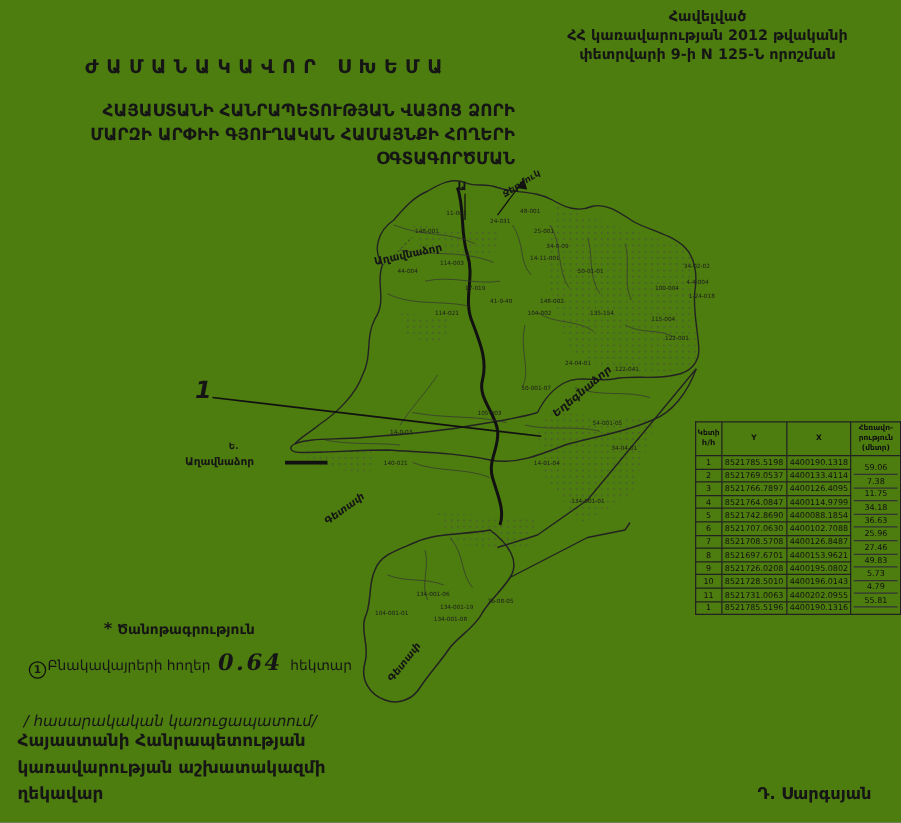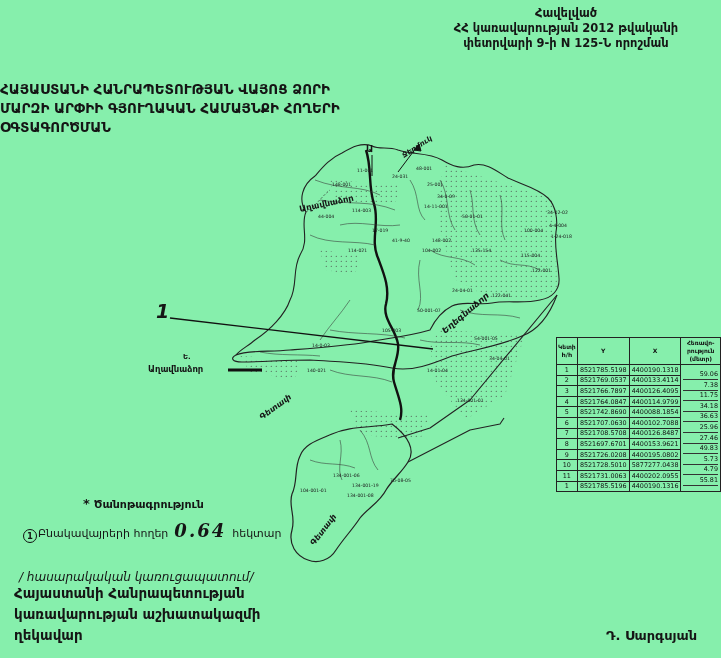--- a/index.html
+++ b/index.html
@@ -1,43 +1,43 @@
 <!DOCTYPE html>
 <html><head>
 <meta charset="utf-8">
 <style>
   html,body{margin:0;padding:0;background:#888;}
   .page{
-    position:relative; width:721px; height:658px; background:#86efac;
+    position:relative; width:721px; height:658px; background:#4d7c0f;
     font-family:"DejaVu Sans", sans-serif; color:#151515; overflow:hidden;
     margin:0 auto;
   }
   .abs{position:absolute;}
   
   .annex{left:415px; top:6px; width:302px; text-align:center;
          font-size:11.5px; font-weight:bold; line-height:15px;}
   .doc-title{left:68px; top:44px; font-size:15px; font-weight:bold;
              letter-spacing:6px;}
-  .doc-subtitle{left:0px; top:80px; width:412px; text-align:left;
+  .doc-subtitle{left:0px; top:80px; width:412px; text-align:right;
                 font-size:13.5px; font-weight:bold; line-height:19px;}
   
   svg.map{left:0; top:0; width:721px; height:658px;}
   
   .coord-table{left:556px; top:337px; border-collapse:collapse;
                font-size:6.4px; line-height:8px; color:#111;}
   .coord-table{border:1.4px solid #222;}
   .coord-table th{border:1px solid #222; font-weight:bold; font-size:6px;
                   padding:1px 1px; text-align:center; vertical-align:middle;}
   .coord-table td{border:1px solid #222; padding:0 1px; text-align:center;
                   height:9.6px; white-space:nowrap;}
   .coord-table td.dist{border-top:none; border-bottom:none; position:relative;
                        width:36px; min-width:36px;}
   .coord-table th.dist-h{width:38px;}
   .dist-val{position:absolute; left:2px; right:2px; bottom:-5px;
-            border-bottom:1px solid #333; text-align:right; line-height:9px;}
+            border-bottom:1px solid #333; text-align:center; line-height:9px;}
   
   .note-line{left:83px; top:496px; font-size:11px; font-weight:bold;}
   .note-star{font-size:13px; margin-right:4px;}
   .legend-line{left:23px; top:520px; font-size:11px;}
   .circ-num{display:inline-block; width:12px; height:12px; line-height:12px;
             border:1.2px solid #111; border-radius:50%; text-align:center;
             font-size:8.5px; font-weight:bold; margin-right:1px;
             vertical-align:-2px;}
   .handwritten{font-family:"DejaVu Serif", serif; font-style:italic;
                font-size:18px; font-weight:bold; letter-spacing:2px;
@@ -53,20 +53,21 @@
 <body>
 
 <div class="page">
 
   <div class="abs annex">
     <div>Հավելված</div>
     <div>ՀՀ կառավարության 2012 թվականի</div>
     <div>փետրվարի 9-ի N 125-Ն որոշման</div>
   </div>
 
+  <div class="abs doc-title">ԺԱՄԱՆԱԿԱՎՈՐ ՍԽԵՄԱ</div>
 
   <div class="abs doc-subtitle">
     <div>ՀԱՅԱՍՏԱՆԻ ՀԱՆՐԱՊԵՏՈՒԹՅԱՆ ՎԱՅՈՑ ՁՈՐԻ</div>
     <div>ՄԱՐԶԻ ԱՐՓԻԻ ԳՅՈՒՂԱԿԱՆ ՀԱՄԱՅՆՔԻ ՀՈՂԵՐԻ</div>
     <div>ՕԳՏԱԳՈՐԾՄԱՆ</div>
   </div>
 
   <svg class="abs map" viewBox="0 0 721 658" xmlns="http://www.w3.org/2000/svg">
     <defs>
       <pattern id="dots" width="5" height="5" patternUnits="userSpaceOnUse">
@@ -260,21 +261,21 @@
           <td>9</td>
           <td>8521726.0208</td>
           <td>4400195.0802</td>
           <td class="dist">
             <span class="dist-val">5.73</span>
           </td>
         </tr>
         <tr>
           <td>10</td>
           <td>8521728.5010</td>
-          <td>5877277.0438</td>
+          <td>4400196.0143</td>
           <td class="dist">
             <span class="dist-val">4.79</span>
           </td>
         </tr>
         <tr>
           <td>11</td>
           <td>8521731.0063</td>
           <td>4400202.0955</td>
           <td class="dist">
             <span class="dist-val">55.81</span>

